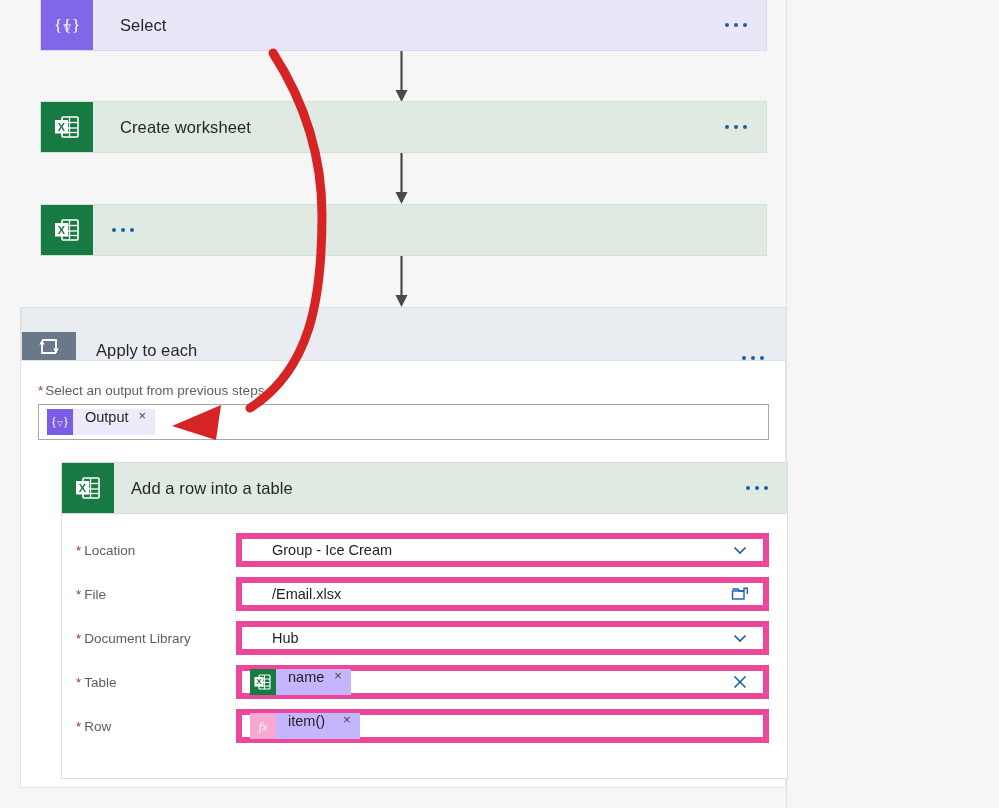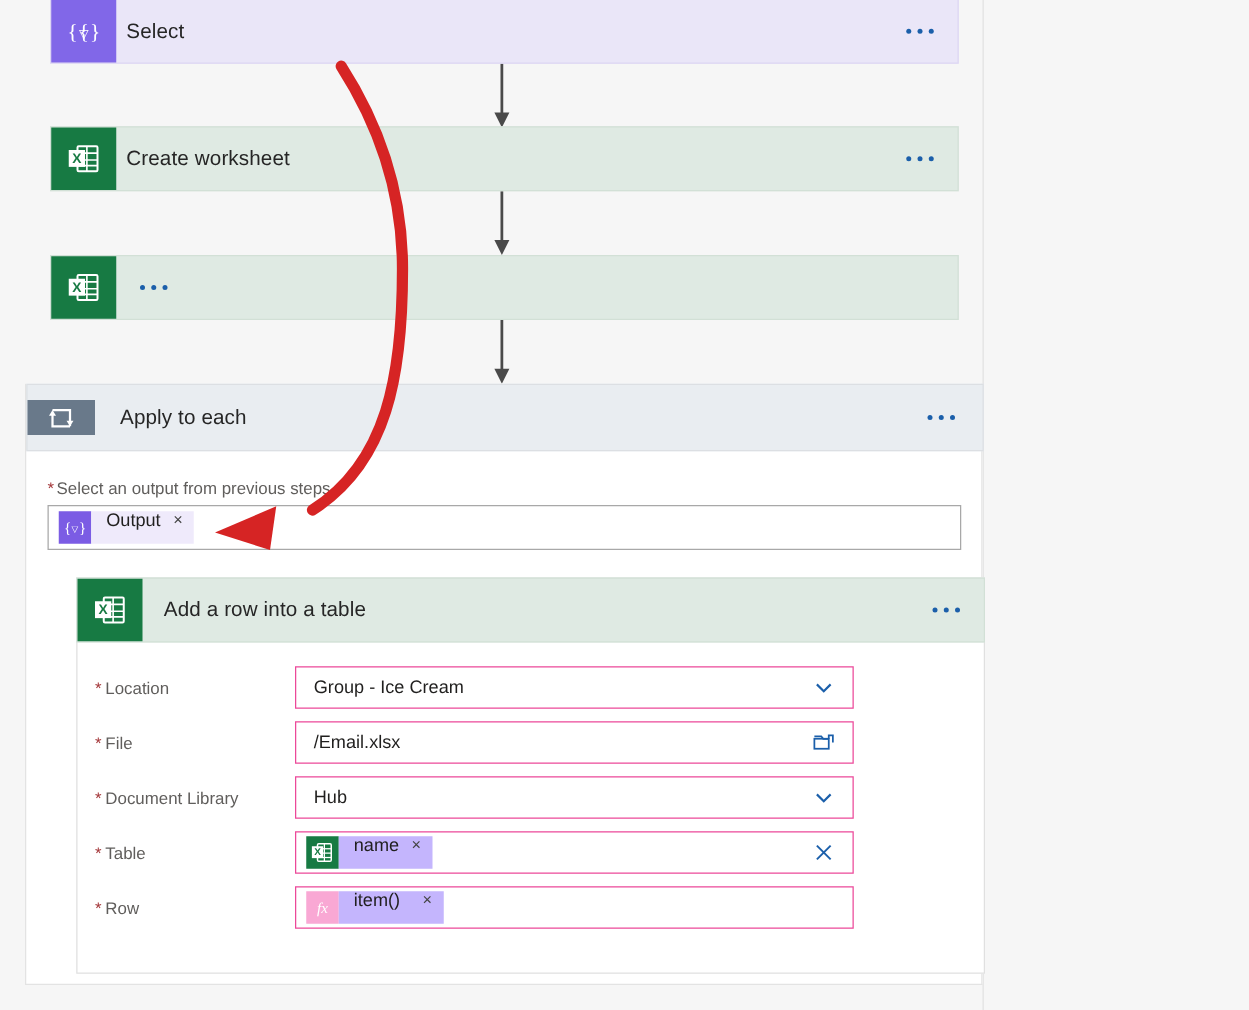--- a/index.html
+++ b/index.html
@@ -47,21 +47,21 @@
     justify-content: center;
   }
   .icon-purple { background: #8167e8; }
   .icon-green  { background: #177a43; }
   .icon-gray   { background: #69798a; }
 
   .card-title {
     flex: 1;
     display: flex;
     align-items: center;
-    padding-left: 8px;
+    padding-left: 27px;
     font-size: 16.5px;
     color: #262626;
     letter-spacing: .1px;
   }
 
   .ellipsis {
     width: 60px;
     display: flex;
     align-items: center;
     justify-content: center;
@@ -90,21 +90,21 @@
     background: #ffffff;
     border: 1px solid #e3e3e3;
     border-top: none;
   }
   #apply-header {
     position: absolute;
     left: 0; top: 0;
     width: 766px; height: 54px;
     background: #e9edf1;
     display: flex;
-    align-items: center;
+    align-items: flex-end;
     border: 1px solid #dcdfe3;
   }
   #apply-header .card-icon { width: 54px; min-width: 54px; }
   #apply-header .card-title { font-size: 16.5px; padding-left: 20px; }
   #apply-header .ellipsis { width: 66px; }
 
   
   #output-field-wrap {
     position: absolute;
     left: 17px; top: 76px;
@@ -189,27 +189,27 @@
   }
   .form-label {
     width: 160px;
     font-size: 13.5px;
     color: #605e5c;
     flex-shrink: 0;
   }
   .form-label .star { color: #a4373a; margin-right: 3px; }
 
   .form-input {
-    width: 447px;
+    width: 533px;
     height: 34px;
-    border: 1px solid #ec4899;
+    border: 6px solid #ec4899;
     background: #fff;
     display: flex;
     align-items: center;
-    padding: 0 6px 0 14px;
+    padding: 0 6px 0 30px;
     font-size: 14.5px;
     color: #201f1e;
     position: relative;
   }
   .form-input.token-holder { padding-left: 8px; }
   .form-input .val { flex: 1; }
   .field-action {
     width: 34px;
     display: flex;
     align-items: center;

